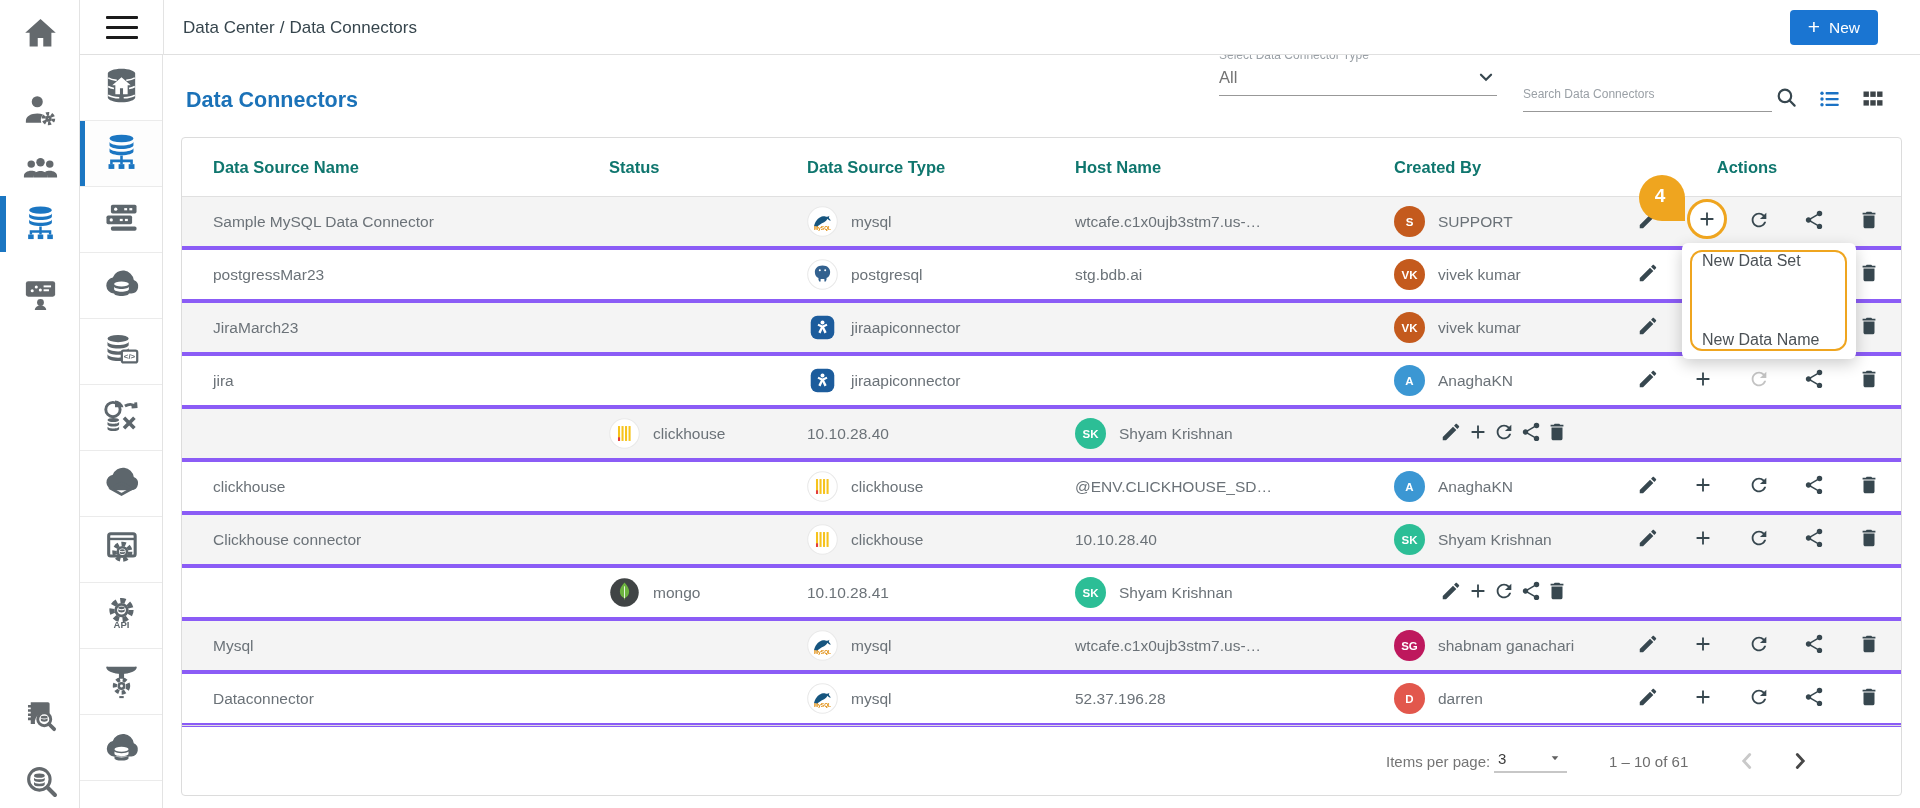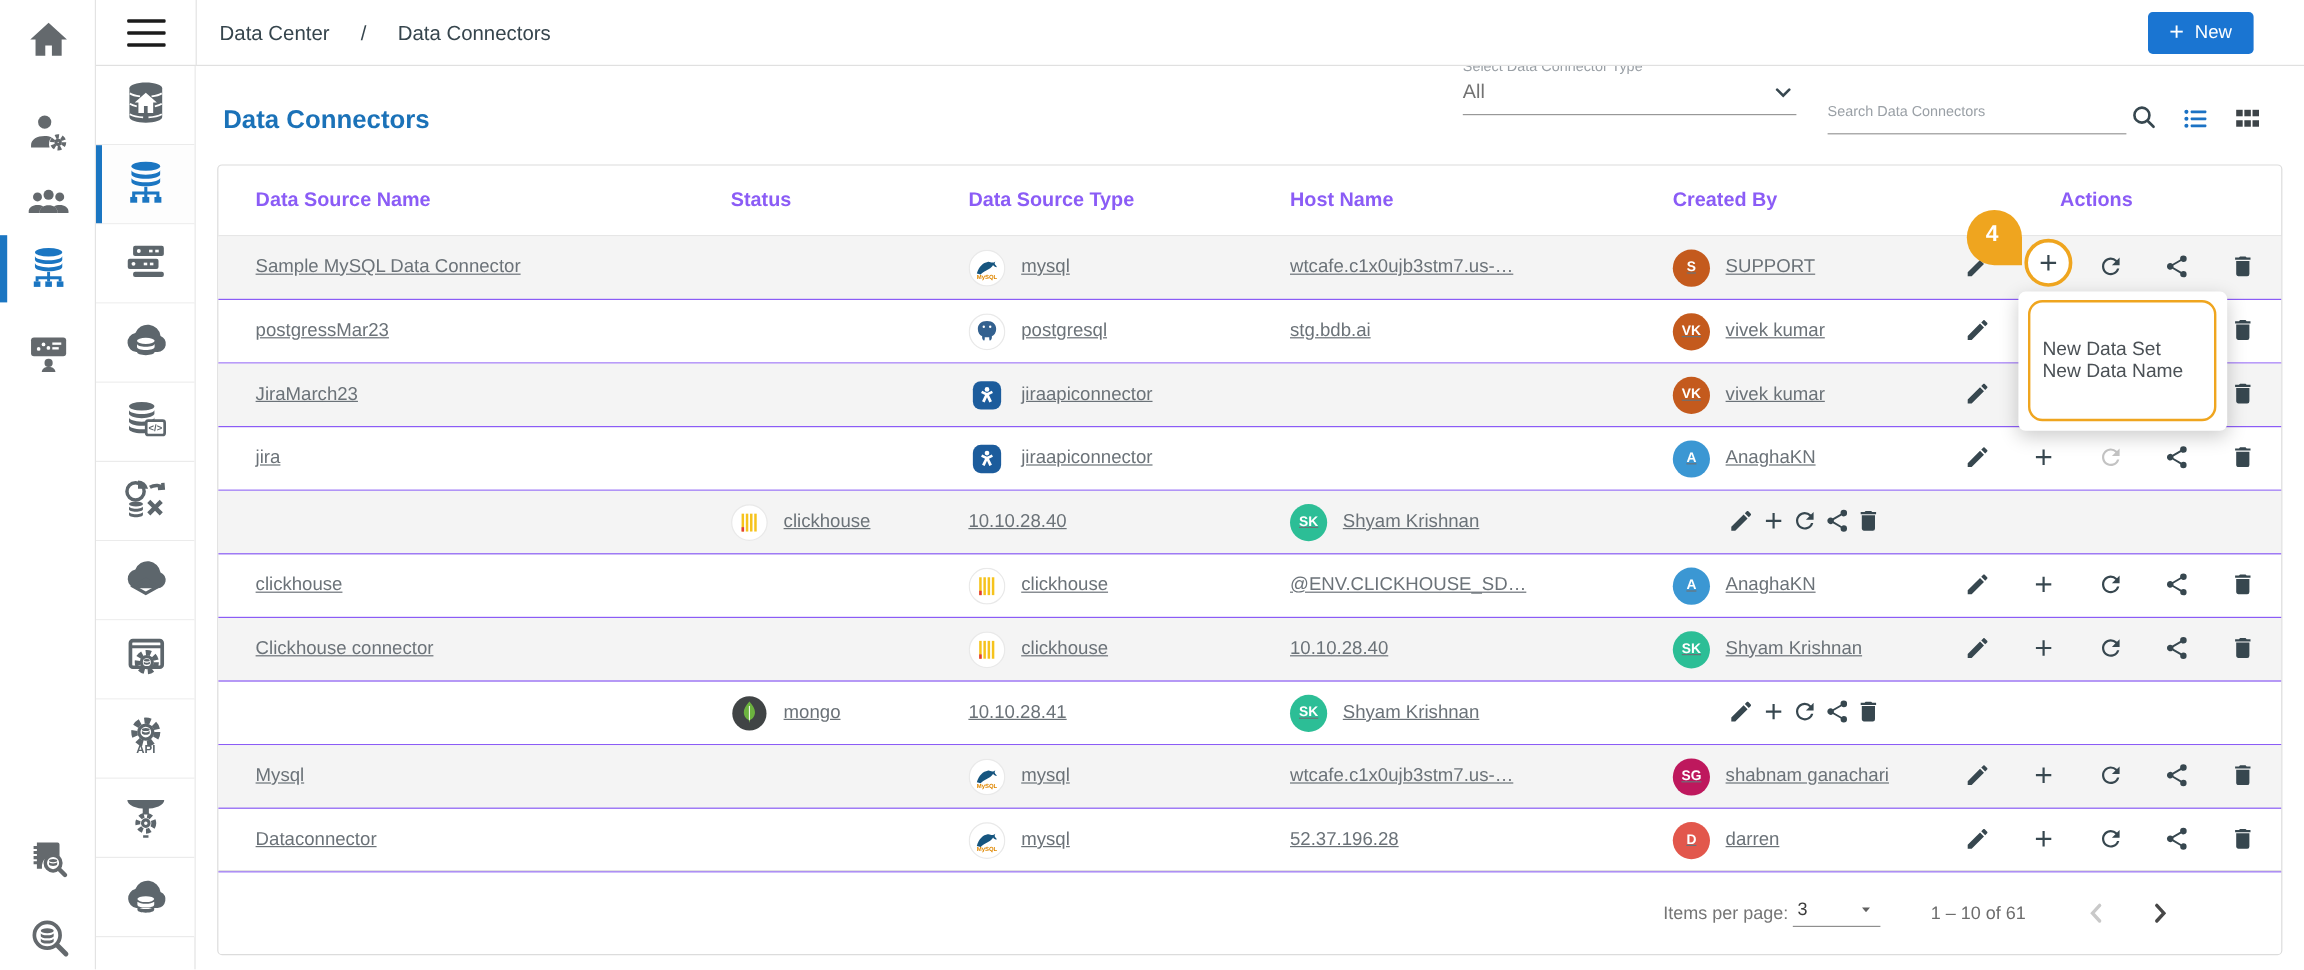--- a/index.html
+++ b/index.html
@@ -16,41 +16,41 @@
   .sidebar2 { position:absolute; left:80px; top:55px; width:83px; height:753px; background:#fff; border-right:1px solid #e3e3e3; z-index:5; }
   .s2-cell { height:66px; border-bottom:1px solid #ebebeb; display:flex; align-items:center; justify-content:center; color:#5d666c; position:relative; cursor:pointer; background:#fff; }
   .s2-cell.active { color:#1b76c2; background:#fdfdfd; }
   .s2-cell.active::before { content:""; position:absolute; left:0; top:0; width:5px; height:100%; background:#1b76c2; }
 
   
   .topbar { position:absolute; left:80px; top:0; width:1840px; height:55px; background:#fff; border-bottom:1px solid #e0e0e0; z-index:7; }
   .hamburger { position:absolute; left:26px; top:16px; width:32px; height:23px; display:flex; flex-direction:column; justify-content:space-between; cursor:pointer; }
   .hamburger span { display:block; height:3.4px; background:#1b1b1b; border-radius:1px; }
   .topbar-divider { position:absolute; left:83px; top:0; width:1px; height:55px; background:#e3e3e3; }
-  .breadcrumb { position:absolute; left:103px; top:0; height:55px; display:flex; align-items:center; gap:26px; font-size:17px; color:#36454d; font-weight:500; }
+  .breadcrumb { position:absolute; left:103px; top:0; height:55px; display:flex; align-items:center; gap:5px; font-size:17px; color:#36454d; font-weight:500; }
   .btn-new { position:absolute; right:42px; top:10px; height:35px; padding:0 18px; background:#1a75d2; border:none; border-radius:4px; color:#fff; font-size:15.5px; font-family:inherit; display:flex; align-items:center; gap:9px; cursor:pointer; }
   .btn-new .plus { font-size:21px; line-height:1; font-weight:400; margin-top:-2px; }
 
   
   .page-title { position:absolute; left:186px; top:88px; font-size:21.5px; font-weight:700; color:#1b72b8; z-index:2; }
   .type-select { position:absolute; left:1219px; top:48px; width:278px; border-bottom:1px solid #989898; padding-bottom:7px; cursor:pointer; z-index:2; }
   .type-select .lbl { font-size:12px; color:#9aa0a6; }
   .type-select .valrow { display:flex; justify-content:space-between; align-items:center; margin-top:4px; }
   .type-select .val { font-size:16.5px; color:#737373; }
   .searchbox { position:absolute; left:1523px; top:84px; width:249px; border-bottom:1px solid #989898; padding-bottom:9px; z-index:2; }
   .searchbox input { border:none; outline:none; width:100%; font-size:12px; font-family:inherit; color:#3c4043; background:transparent; }
   .searchbox input::placeholder { color:#9aa0a6; }
   .hdr-icon { position:absolute; z-index:2; cursor:pointer; display:flex; }
 
   
   .card { position:absolute; left:181px; top:137px; width:1721px; height:659px; background:#fff; border:1px solid #dcdcdc; border-radius:4px; z-index:1; }
-  .thead { height:59px; display:grid; grid-template-columns:427px 198px 268px 319px 197px 312px; align-items:center; border-bottom:1px solid #e0e0e0; font-size:16.5px; font-weight:700; color:#8b5cf6; }
+  .thead { height:59px; display:grid; grid-template-columns:427px 198px 268px 319px 197px 312px; align-items:center; border-bottom:1px solid #e0e0e0; font-size:16.5px; font-weight:700; color:#0f766e; }
   .thead > div:first-child { padding-left:31px; }
   .thead .th-actions { text-align:center; }
-  .trow { height:53px; display:grid; grid-template-columns:427px 198px 268px 319px 197px 312px; align-items:center; font-size:15.5px; color:#6b7278; border-bottom:1px solid #8b5cf6;text-decoration:underline; }
+  .trow { height:53px; display:grid; grid-template-columns:427px 198px 268px 319px 197px 312px; align-items:center; font-size:15.5px; color:#6b7278; border-bottom:4px solid #8b5cf6; }
   .trow.odd { background:#f4f4f4; }
   .cell-name { padding-left:31px; overflow:hidden; white-space:nowrap; text-overflow:ellipsis; }
   .cell-type { display:flex; align-items:center; gap:13px; }
   .type-badge { width:31px; height:31px; display:flex; }
   .cell-created { display:flex; align-items:center; gap:13px; }
   .avatar { width:31px; height:31px; border-radius:50%; display:flex; align-items:center; justify-content:center; color:#fff; font-size:11.5px; font-weight:700; flex:0 0 auto; }
   .cell-actions { display:flex; justify-content:space-between; padding:0 22px 0 45px; }
   .act-btn { width:24px; height:24px; border:none; background:transparent; color:#37474f; cursor:pointer; display:flex; align-items:center; justify-content:center; padding:0; }
   .act-btn.disabled { color:#c3c3c3; }
 
@@ -62,21 +62,21 @@
   .range-label { left:1427px; color:#6d6d6d; }
   .pg-btn { width:34px; height:34px; border:none; background:transparent; display:flex; align-items:center; justify-content:center; cursor:pointer; }
   .pg-prev { left:1548px; color:#c9c9c9; }
   .pg-next { left:1601px; color:#474747; }
 
   
   .ann-ring { position:absolute; left:1687px; top:199px; width:40px; height:40px; border-radius:50%; border:3px solid #efa51f; background:#fff; display:flex; align-items:center; justify-content:center; color:#37474f; z-index:20; cursor:pointer; }
   .ann-badge { position:absolute; left:1639px; top:175px; width:46px; height:46px; background:#efa51f; border-radius:50% 50% 0 50%; display:flex; align-items:center; justify-content:center; color:#fff; font-size:19px; font-weight:700; z-index:21; }
   .ann-badge span { transform:translate(-2px,-2px); }
   .ann-menu { position:absolute; left:1682px; top:243px; width:174px; height:116px; background:#fff; border-radius:6px; box-shadow:0 5px 16px rgba(0,0,0,.2); padding:7px 9px 8px 8px; z-index:19; }
-  .ann-menu-inner { height:100%; border:2px solid #efa51f; border-radius:12px; display:flex; flex-direction:column; justify-content:center; padding-left:10px; }
+  .ann-menu-inner { height:100%; border:2px solid #efa51f; border-radius:12px; display:flex; flex-direction:column; justify-content:space-between; padding-left:10px; }
   .ann-menu-item { font-size:16px; color:#4b5156; cursor:pointer; white-space:nowrap; }
 </style>
 </head>
 <body>
 
 <nav class="sidebar1" id="sidebar1">
   <div class="s1-bar"></div>
 <div class="s1-item" style="top: 14px;">
       <span><svg width="39" height="39" viewBox="0 0 24 24" fill="currentColor">
           <path d="M12 3 2.6 11.6h2.7V20h5v-5.3h3.4V20h5v-8.4h2.7z"></path>

